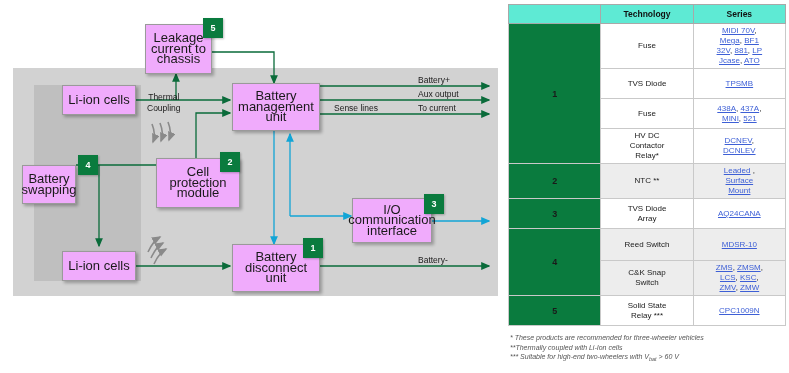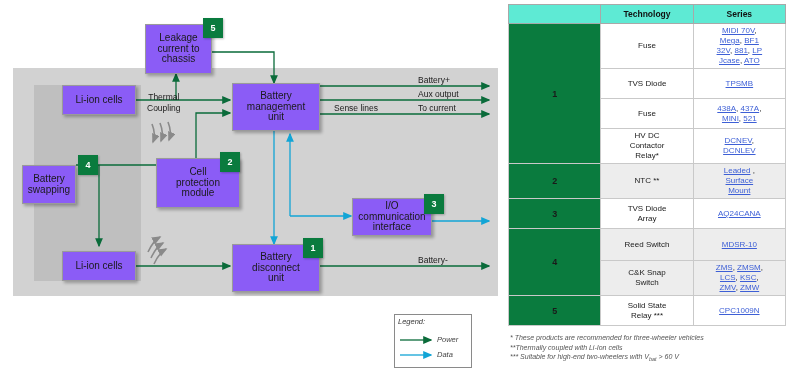--- a/index.html
+++ b/index.html
@@ -18,25 +18,25 @@
     position:absolute;left:13px;top:68px;width:485px;height:228px;
     background:#d2d2d2;
   }
   #pack-enclosure{
     position:absolute;left:34px;top:85px;width:107px;height:196px;
     background:#bfbfbf;
   }
 
   .node{
     position:absolute;
-    background:#8b5cf6;
+    background:#f0abfc;
     border:1px solid #9a9a9a;
     box-shadow:2px 2px 3px rgba(0,0,0,.28);
     color:#1a1a1a;
-    font-size:10px;
+    font-size:13px;
     line-height:10.5px;
     display:flex;
     align-items:center;
     justify-content:center;
     text-align:center;
     box-sizing:border-box;
     padding:2px 3px;
     z-index:6;
   }
 
@@ -224,21 +224,21 @@
     <div class="node" style="left:62px;top:251px;width:74px;height:30px;">
       <span style="white-space:pre-line;">Li-ion cells</span>
     </div>
 
     <div class="node" style="left:232px;top:244px;width:88px;height:48px;">
       <span style="white-space:pre-line;">Battery
 disconnect
 unit</span>
     </div>
 
-    <div class="node" style="left:352px;top:198px;width:80px;height:38px;">
+    <div class="node" style="left:352px;top:198px;width:80px;height:45px;">
       <span style="white-space:pre-line;">I/O
 communication
 interface</span>
     </div>
 
     <div class="badge" style="left:203px;top:18px;">
       <span>5</span>
     </div>
     <div class="badge" style="left:78px;top:155px;">
       <span>4</span>
@@ -254,37 +254,20 @@
     </div>
 
     <div class="edge-label" style="left:147px;top:92px;text-align:center;">Thermal
 Coupling</div>
     <div class="edge-label" style="left:418px;top:75px;">Battery+</div>
     <div class="edge-label" style="left:418px;top:89px;">Aux output</div>
     <div class="edge-label" style="left:418px;top:103px;">To current</div>
     <div class="edge-label" style="left:334px;top:103px;">Sense lines</div>
     <div class="edge-label" style="left:418px;top:255px;">Battery-</div>
 
-    <div id="legend">
-      <div class="ltitle">Legend:</div>
-      <svg width="76" height="52" style="position:absolute;left:0;top:0;">
-        <path d="M5,25 L36,25" stroke="#0a6b3a" stroke-width="1.3" fill="none" marker-end="url(#ar-g2)"></path>
-        <path d="M5,40 L36,40" stroke="#12a5d6" stroke-width="1.3" fill="none" marker-end="url(#ar-c2)"></path>
-        <defs>
-          <marker id="ar-g2" markerWidth="7" markerHeight="7" refX="6" refY="3" orient="auto">
-            <path d="M0,0 L7,3 L0,6 z" fill="#0a6b3a"></path>
-          </marker>
-          <marker id="ar-c2" markerWidth="7" markerHeight="7" refX="6" refY="3" orient="auto">
-            <path d="M0,0 L7,3 L0,6 z" fill="#12a5d6"></path>
-          </marker>
-        </defs>
-      </svg>
-      <div class="ltxt" style="left:42px;top:20px;">Power</div>
-      <div class="ltxt" style="left:42px;top:35px;">Data</div>
-    </div>
   </div>
 
   <div id="table-wrap">
     <table class="spec">
       <thead>
         <tr>
           <th></th>
           <th>Technology</th>
           <th>Series</th>
         </tr>

